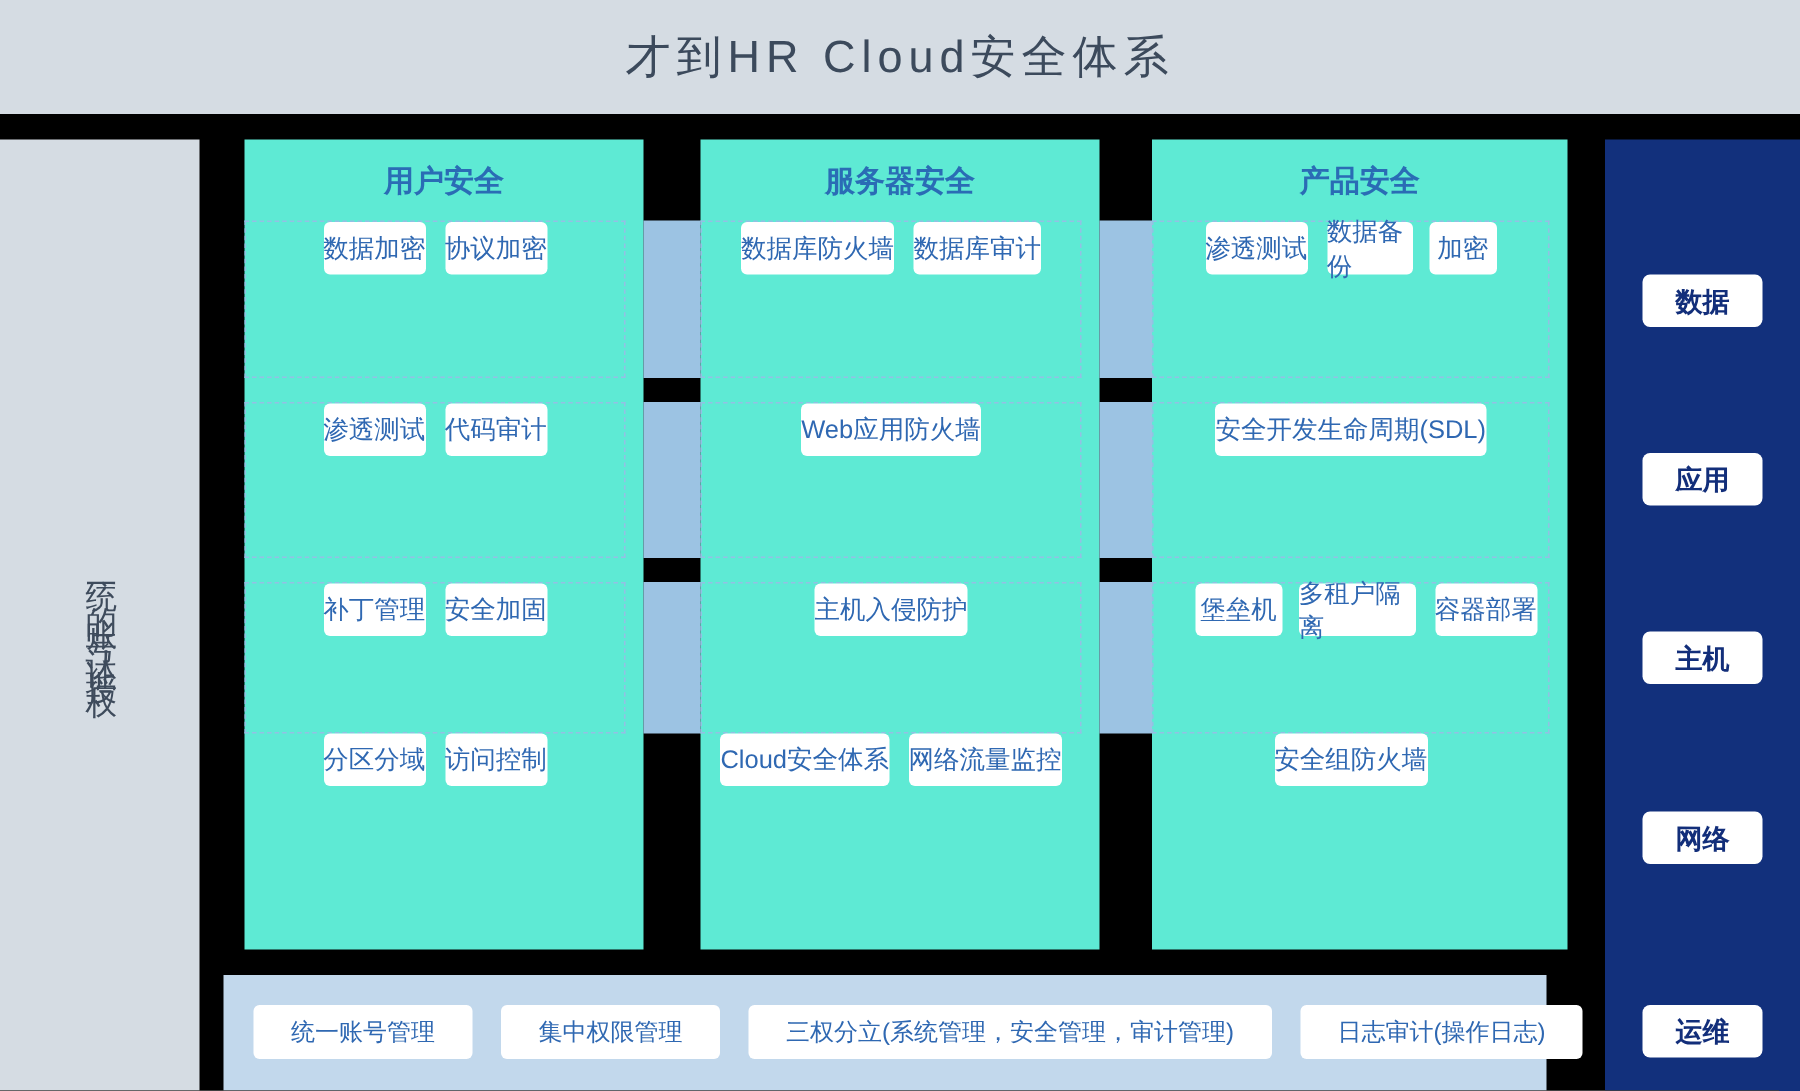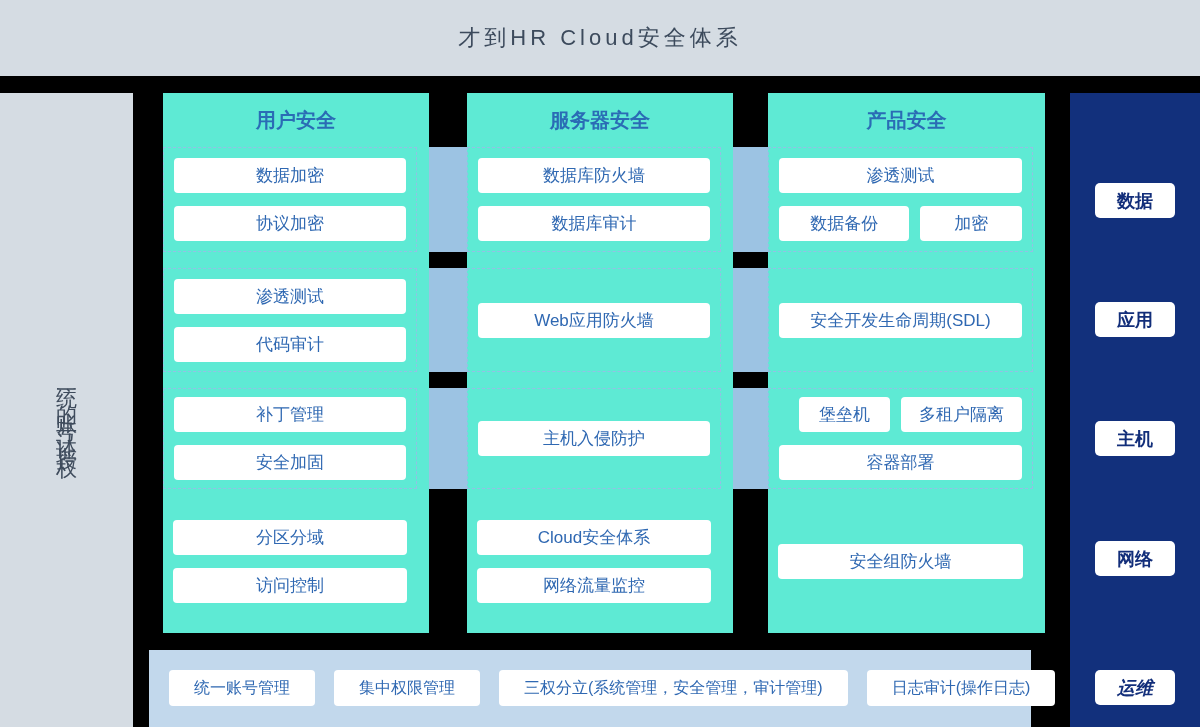--- a/index.html
+++ b/index.html
@@ -2,36 +2,36 @@
 <html><head>
 <meta charset="utf-8">
 <style>
   html,body{margin:0;padding:0;}
   body{font-family:"Liberation Sans",sans-serif;}
   .stage{position:relative;width:1200px;height:727px;background:#000;overflow:hidden;}
 
   
   .titleband{position:absolute;left:0;top:0;width:1200px;height:76px;background:#d5dce3;
     display:flex;align-items:center;justify-content:center;}
-  .titleband .t{font-size:22px;font-weight:500;letter-spacing:4px;color:#3c4a5c;}
+  .titleband .t{font-size:30px;font-weight:500;letter-spacing:4px;color:#3c4a5c;}
 
   
   .left-rail{position:absolute;left:0;top:93px;width:133px;height:634px;background:#d5dce3;
     display:flex;align-items:center;justify-content:center;}
   .left-rail .v{writing-mode:vertical-lr;text-orientation:upright;font-size:21px;
     letter-spacing:9px;color:#3e4b5c;}
 
   
   .col{position:absolute;top:93px;height:540px;background:#5eead4;}
   .col-1{left:163px;width:266px;}
   .col-2{left:467px;width:266px;}
   .col-3{left:768px;width:277px;}
   .col-title{position:absolute;left:0;top:0;width:100%;height:54px;display:flex;
     align-items:center;justify-content:center;font-size:20px;font-weight:bold;color:#2a6cb5;}
-  .grp{position:absolute;left:0;right:12px;display:flex;flex-direction:column;
+  .grp{position:absolute;left:0;right:12px;display:flex;flex-direction:row;
     justify-content:center;gap:13px;padding:0 10px;box-sizing:border-box;}
   .grp.dashed{border:1px dashed #93c0e4;}
   .grp.r1{top:54px;height:105px;}
   .grp.r2{top:175px;height:104px;}
   .grp.r3{top:295px;height:101px;}
   .grp.r4{top:396px;height:144px;}
   .chip{height:35px;background:#fff;border-radius:4px;display:flex;align-items:center;
     justify-content:center;color:#2f68b2;font-size:17px;flex-shrink:0;}
   .chip-row{display:flex;gap:11px;flex-shrink:0;}
   .chip-row .chip{flex:1;}
@@ -43,21 +43,21 @@
   .bl{left:429px;width:38px;}
   .br{left:733px;width:35px;}
   .b1{top:147px;height:105px;}
   .b2{top:268px;height:104px;}
   .b3{top:388px;height:101px;}
 
   
   .right-rail{position:absolute;left:1070px;top:93px;width:130px;height:634px;background:#12307c;}
   .layer-chip{position:absolute;left:25px;width:80px;height:35px;background:#fff;border-radius:5px;
     display:flex;align-items:center;justify-content:center;font-size:18px;font-weight:bold;color:#122e7a;}
-  .l1{top:90px;text-align:center;} .l2{top:209px;} .l3{top:328px;} .l4{top:448px;} .l5{top:577px;font-style:italic;}
+  .l1{top:90px;text-align:center;} .l2{top:209px;} .l3{top:328px;} .l4{top:448px;} .l5{top:577px;}
 
   
   .bottom-bar{position:absolute;left:149px;top:650px;width:882px;height:77px;background:#c2d8ec;
     display:flex;align-items:flex-start;gap:19px;padding:20px 0 0 20px;box-sizing:border-box;}
   .bottom-bar .chip{height:36px;padding:0 25px;font-size:16px;}
 </style>
 </head>
 <body>
 
 <div class="stage">

